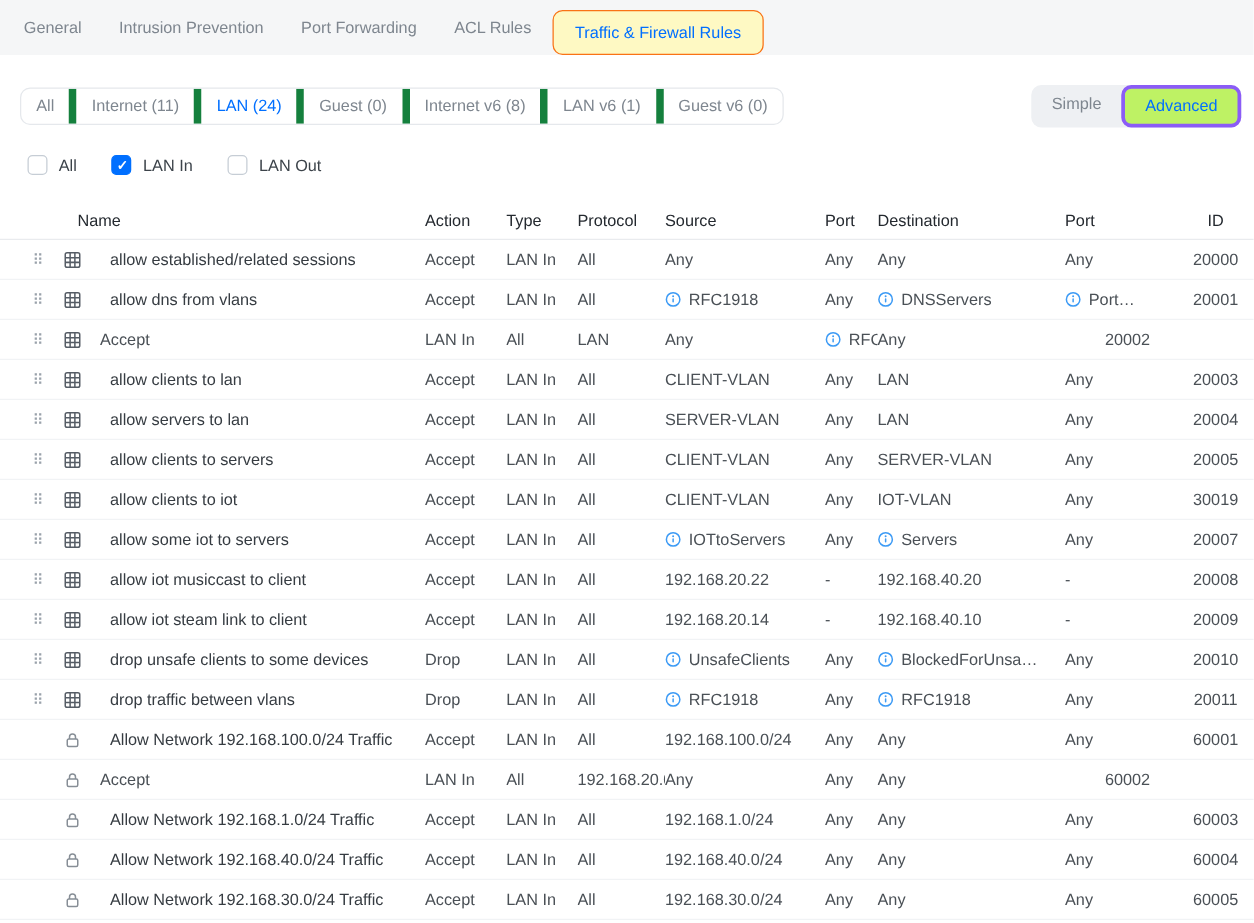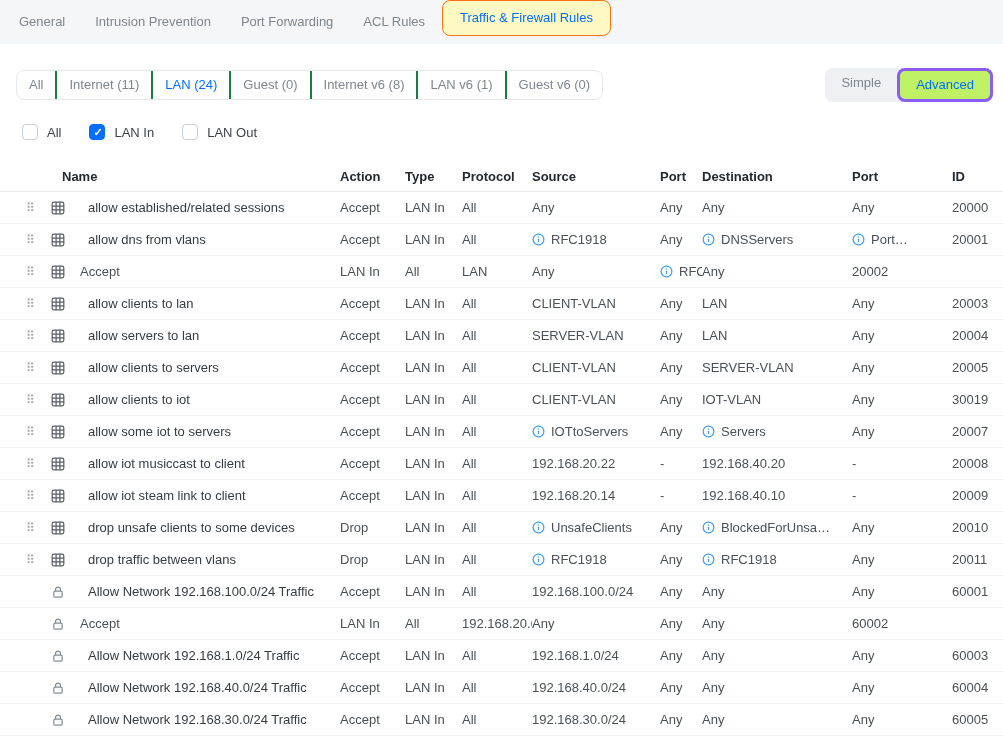--- a/index.html
+++ b/index.html
@@ -1,41 +1,41 @@
 <!DOCTYPE html>
 <html style="--accent: #006fff; --info: #3d9bf5;"><head>
 <meta charset="utf-8">
 <style>
   :root{--accent:#006fff;--info:#3d9bf5}
   *{margin:0;padding:0;box-sizing:border-box}
   body{width:1003px;height:738px;background:#fff;font-family:"Liberation Sans",sans-serif;font-size:13px;color:#4a5056;overflow:hidden}
-  .tabbar{height:44px;background:#f5f6f7;display:flex;align-items:flex-start;padding-left:4px}
+  .tabbar{height:44px;background:#f5f6f7;display:flex;align-items:flex-end;padding-left:4px}
   .tab{padding:0 15px;color:#7e868f;cursor:pointer;line-height:44px;white-space:nowrap}
   .tab.active{background:#fef9c3;border:1px solid #f97316;border-radius:8px;color:var(--accent);line-height:34px;padding:0 17px;margin:0 2px}
   .filter-row{display:flex;justify-content:space-between;align-items:center;margin:24px 10px 0 16px}
   .seg{display:inline-flex;border:1px solid #e5e8ec;border-radius:8px;overflow:hidden;background:#fff}
-  .seg-item{padding:0 12px;line-height:28px;color:#7e868f;border-left:2px solid #15803d;cursor:pointer;white-space:nowrap}
+  .seg-item{padding:0 12px;line-height:28px;color:#7e868f;border-left:6px solid #15803d;cursor:pointer;white-space:nowrap}
   .seg-item:first-child{border-left:none}
   .seg-item.active{color:var(--accent)}
   .toggle{display:inline-flex;background:#eef0f3;border-radius:8px;}
   .vt{padding:0 16px;line-height:30px;color:#7e868f;cursor:pointer;border-radius:8px}
   .vt.active{background:#bef264;border:3px solid #8b5cf6;line-height:28px;color:var(--accent)}
   .cb-row{display:flex;align-items:center;gap:28px;margin:22px 0 0 22px}
   .cb-item{display:flex;align-items:center;gap:9px;cursor:pointer}
   .cb{width:16px;height:16px;border:1px solid #c6cdd5;border-radius:4px;background:#fff;position:relative;flex:none}
   .cb.checked{background:var(--accent);border-color:var(--accent)}
   .cb.checked::after{content:"✓";position:absolute;color:#fff;font-size:11px;left:3px;top:1px;font-weight:bold}
   .cb-label{color:#3c434a}
   .table{margin-top:22px}
   .trow{display:grid;grid-template-columns:28px 36px 260px 65px 57px 70px 128px 42px 150px 100px 1fr;align-items:center;height:32px;border-bottom:1px solid #f1f3f5;padding:0 10px 0 16px}
-  .thead{height:30px;border-bottom:1px solid #e9ebee;font-weight:bold;color:#24292f}
+  .thead{height:30px;border-bottom:1px solid #e9ebee;font-weight:normal;color:#24292f}
   .h-name{grid-column:2/4;padding-left:18px}
   .c{white-space:nowrap;overflow:hidden}
   .col-name{padding-left:8px;color:#363c42;text-overflow:ellipsis}
-  .col-id{text-align:left}
+  .col-id{text-align:center}
   .cell-val{display:flex;align-items:center;gap:6px}
   .cell-val svg{flex:none}
   .dots{color:#9aa2ab;font-size:12px;cursor:grab;display:inline-block;padding-left:10px;line-height:1}
   .col-icon{display:flex;align-items:center;justify-content:center;padding-right:8px}
 </style>
 </head>
 <body>
 
 <div class="tabbar">
     <div class="tab">General</div>

